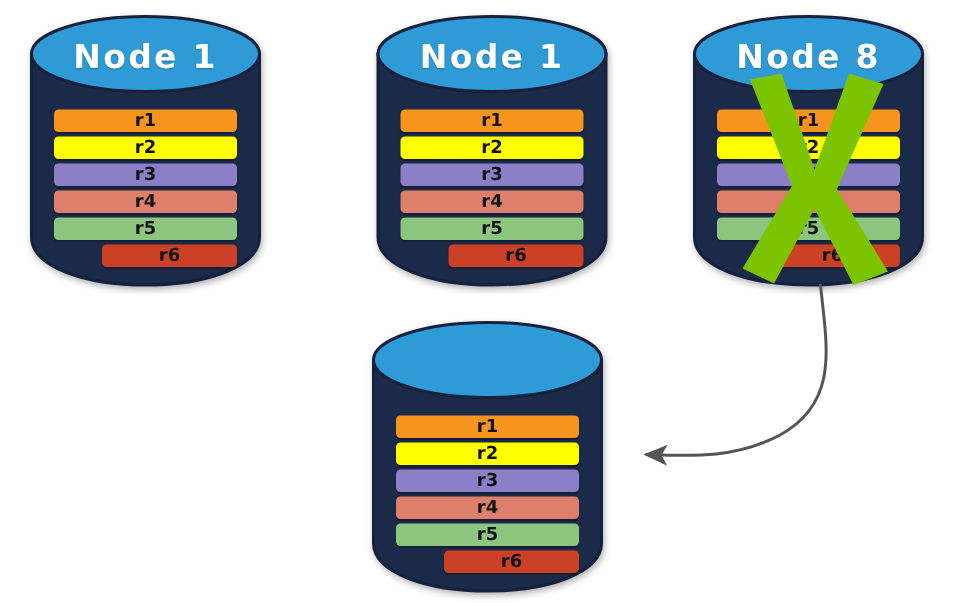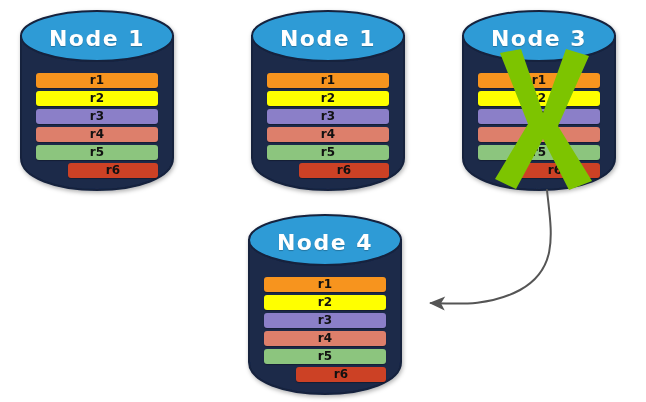--- a/index.html
+++ b/index.html
@@ -144,21 +144,21 @@
         <defs>
           <filter id="shadow2" x="-30%" y="-30%" width="170%" height="170%">
             <feDropShadow dx="1" dy="2" stdDeviation="2" flood-color="#000000" flood-opacity="0.30"></feDropShadow>
           </filter>
         </defs>
         <g filter="url(#shadow2)">
           <path d="M 4 28 L 4 150 C 4 170 40 182 80 182 C 120 182 156 170 156 150 L 156 28 Z" fill="#1B2A4A" stroke="#14213D" stroke-width="2"></path>
           <ellipse cx="80" cy="28" rx="76" ry="25" fill="#2E9BD6" stroke="#14213D" stroke-width="2"></ellipse>
         </g>
       </svg>
-      <div class="node-title">Node  3</div>
+      <div class="node-title">Node  8</div>
       <div class="rows">
         <div class="row" style="background: rgb(247, 148, 30);">r1</div>
         <div class="row" style="background: rgb(255, 255, 0);">r2</div>
         <div class="row" style="background: rgb(139, 127, 200);">r3</div>
         <div class="row" style="background: rgb(221, 127, 107);">r4</div>
         <div class="row" style="background: rgb(140, 197, 126);">r5</div>
         <div class="row" style="background: rgb(204, 65, 37);">r6</div>
       </div>
       <svg class="cross" viewBox="0 0 160 190">
         <path d="M 41 45 L 62 41 L 84 105 L 107 41 L 130 48 L 99 118 L 133 173 L 110 182 L 84 131 L 57 181 L 36 171 L 69 116 Z" fill="#7DC400"></path>
@@ -169,21 +169,20 @@
         <defs>
           <filter id="shadow3" x="-30%" y="-30%" width="170%" height="170%">
             <feDropShadow dx="1" dy="2" stdDeviation="2" flood-color="#000000" flood-opacity="0.30"></feDropShadow>
           </filter>
         </defs>
         <g filter="url(#shadow3)">
           <path d="M 4 28 L 4 150 C 4 170 40 182 80 182 C 120 182 156 170 156 150 L 156 28 Z" fill="#1B2A4A" stroke="#14213D" stroke-width="2"></path>
           <ellipse cx="80" cy="28" rx="76" ry="25" fill="#2E9BD6" stroke="#14213D" stroke-width="2"></ellipse>
         </g>
       </svg>
-      <div class="node-title">Node  4</div>
       <div class="rows">
         <div class="row" style="background: rgb(247, 148, 30);">r1</div>
         <div class="row" style="background: rgb(255, 255, 0);">r2</div>
         <div class="row" style="background: rgb(139, 127, 200);">r3</div>
         <div class="row" style="background: rgb(221, 127, 107);">r4</div>
         <div class="row" style="background: rgb(140, 197, 126);">r5</div>
         <div class="row" style="background: rgb(204, 65, 37);">r6</div>
       </div>
     </div>
     <svg id="arrow-layer" viewBox="0 0 646 402" xmlns="http://www.w3.org/2000/svg">

